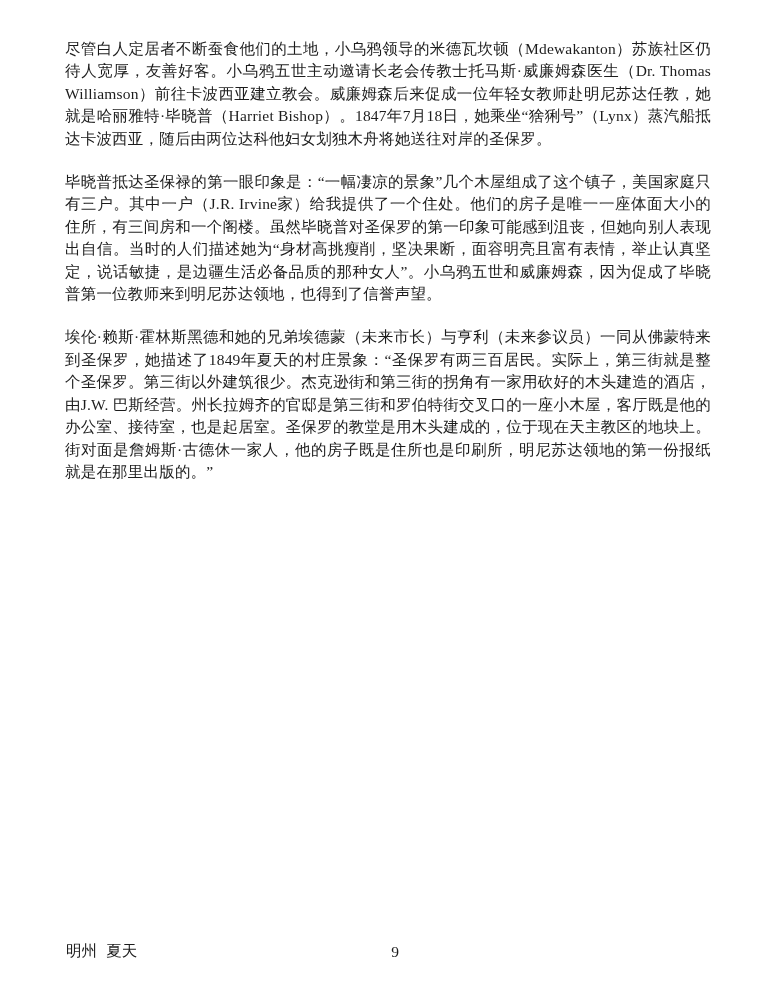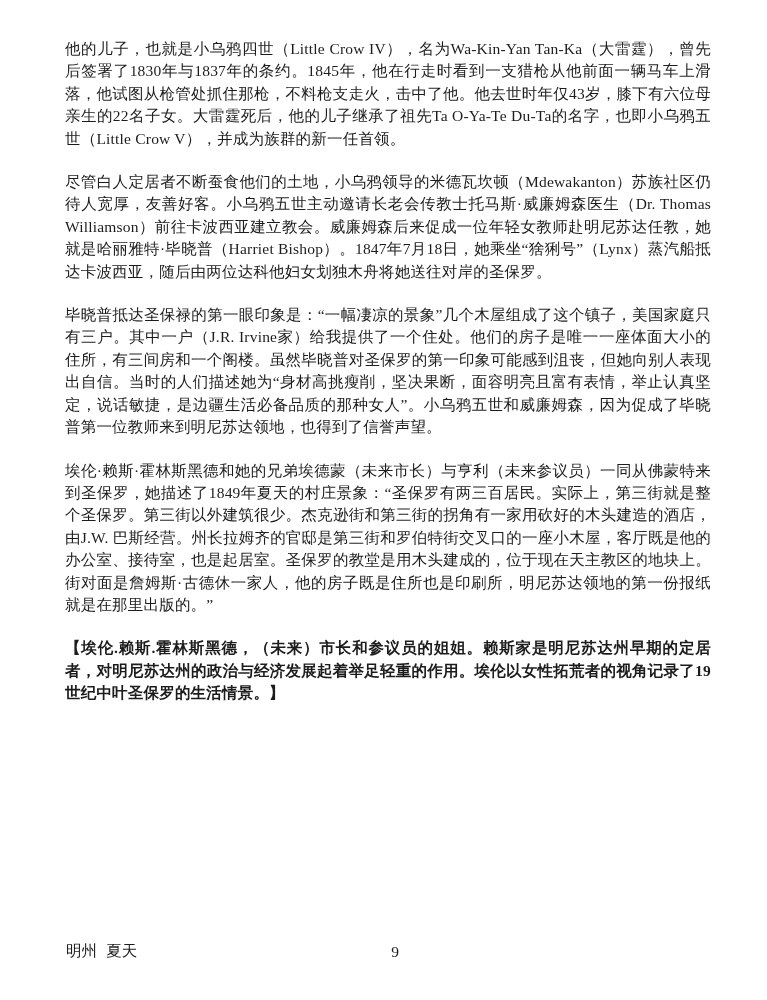--- a/index.html
+++ b/index.html
@@ -61,24 +61,22 @@
     top: 0;
     width: 790px;
     text-align: center;
   }
 </style>
 </head>
 <body>
 
 <div class="page">
   <div class="content">
-    <p>他的儿子，也就是小乌鸦四世（Little Crow IV），名为Wa-Kin-Yan Tan-Ka（大雷霆），曾先后签署了1830年与1837年的条约。1845年，他在行走时看到一支猎枪从他前面一辆马车上滑落，他试图从枪管处抓住那枪，不料枪支走火，击中了他。他去世时年仅43岁，膝下有六位母亲生的22名子女。大雷霆死后，他的儿子继承了祖先Ta O-Ya-Te Du-Ta的名字，也即小乌鸦五世（Little Crow V），并成为族群的新一任首领。</p>
     <p>尽管白人定居者不断蚕食他们的土地，小乌鸦领导的米德瓦坎顿（Mdewakanton）苏族社区仍待人宽厚，友善好客。小乌鸦五世主动邀请长老会传教士托马斯·威廉姆森医生（Dr. Thomas Williamson）前往卡波西亚建立教会。威廉姆森后来促成一位年轻女教师赴明尼苏达任教，她就是哈丽雅特·毕晓普（Harriet Bishop）。1847年7月18日，她乘坐“猞猁号”（Lynx）蒸汽船抵达卡波西亚，随后由两位达科他妇女划独木舟将她送往对岸的圣保罗。</p>
     <p>毕晓普抵达圣保禄的第一眼印象是：“一幅凄凉的景象”几个木屋组成了这个镇子，美国家庭只有三户。其中一户（J.R. Irvine家）给我提供了一个住处。他们的房子是唯一一座体面大小的住所，有三间房和一个阁楼。虽然毕晓普对圣保罗的第一印象可能感到沮丧，但她向别人表现出自信。当时的人们描述她为“身材高挑瘦削，坚决果断，面容明亮且富有表情，举止认真坚定，说话敏捷，是边疆生活必备品质的那种女人”。小乌鸦五世和威廉姆森，因为促成了毕晓普第一位教师来到明尼苏达领地，也得到了信誉声望。</p>
     <p>埃伦·赖斯·霍林斯黑德和她的兄弟埃德蒙（未来市长）与亨利（未来参议员）一同从佛蒙特来到圣保罗，她描述了1849年夏天的村庄景象：“圣保罗有两三百居民。实际上，第三街就是整个圣保罗。第三街以外建筑很少。杰克逊街和第三街的拐角有一家用砍好的木头建造的酒店，由J.W. 巴斯经营。州长拉姆齐的官邸是第三街和罗伯特街交叉口的一座小木屋，客厅既是他的办公室、接待室，也是起居室。圣保罗的教堂是用木头建成的，位于现在天主教区的地块上。街对面是詹姆斯·古德休一家人，他的房子既是住所也是印刷所，明尼苏达领地的第一份报纸就是在那里出版的。”</p>
-    <p class="note">【埃伦.赖斯.霍林斯黑德，（未来）市长和参议员的姐姐。赖斯家是明尼苏达州早期的定居者，对明尼苏达州的政治与经济发展起着举足轻重的作用。埃伦以女性拓荒者的视角记录了19世纪中叶圣保罗的生活情景。】</p>
   </div>
 
   <div class="footer">
     <span class="page-number">9</span>
     <span class="book-title">明州 夏天</span>
   </div>
 </div>
 
 </body></html>

